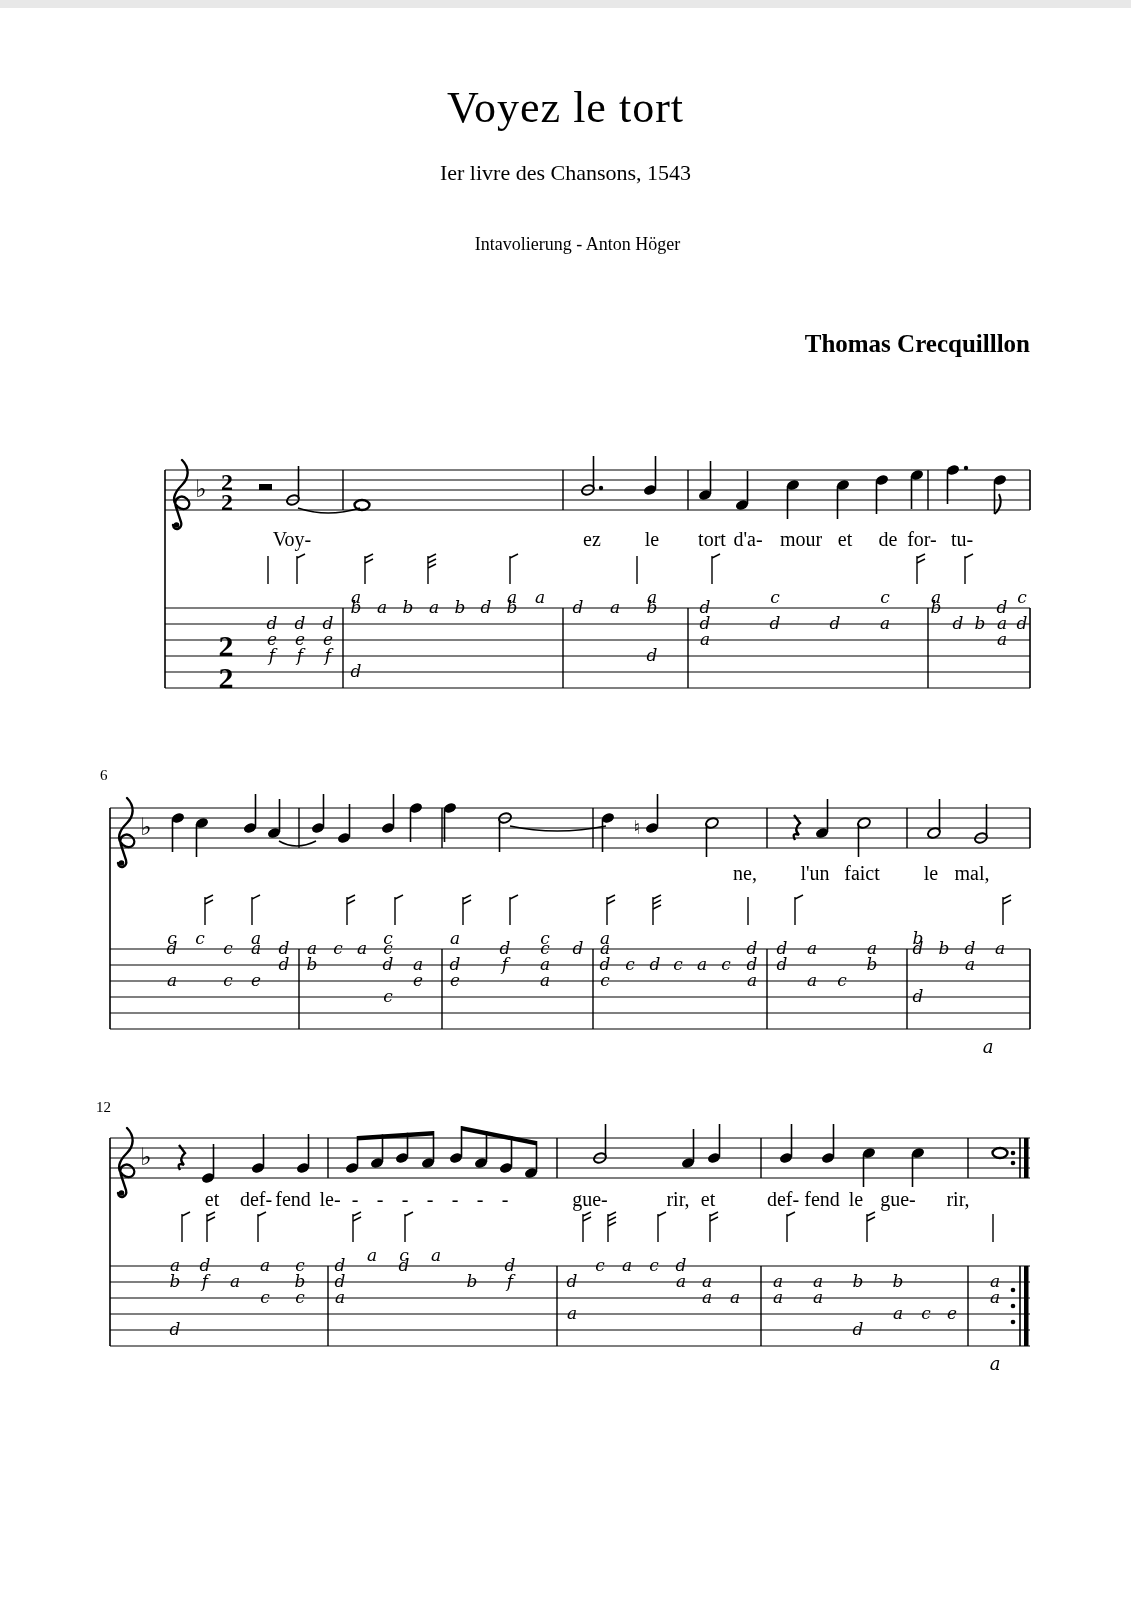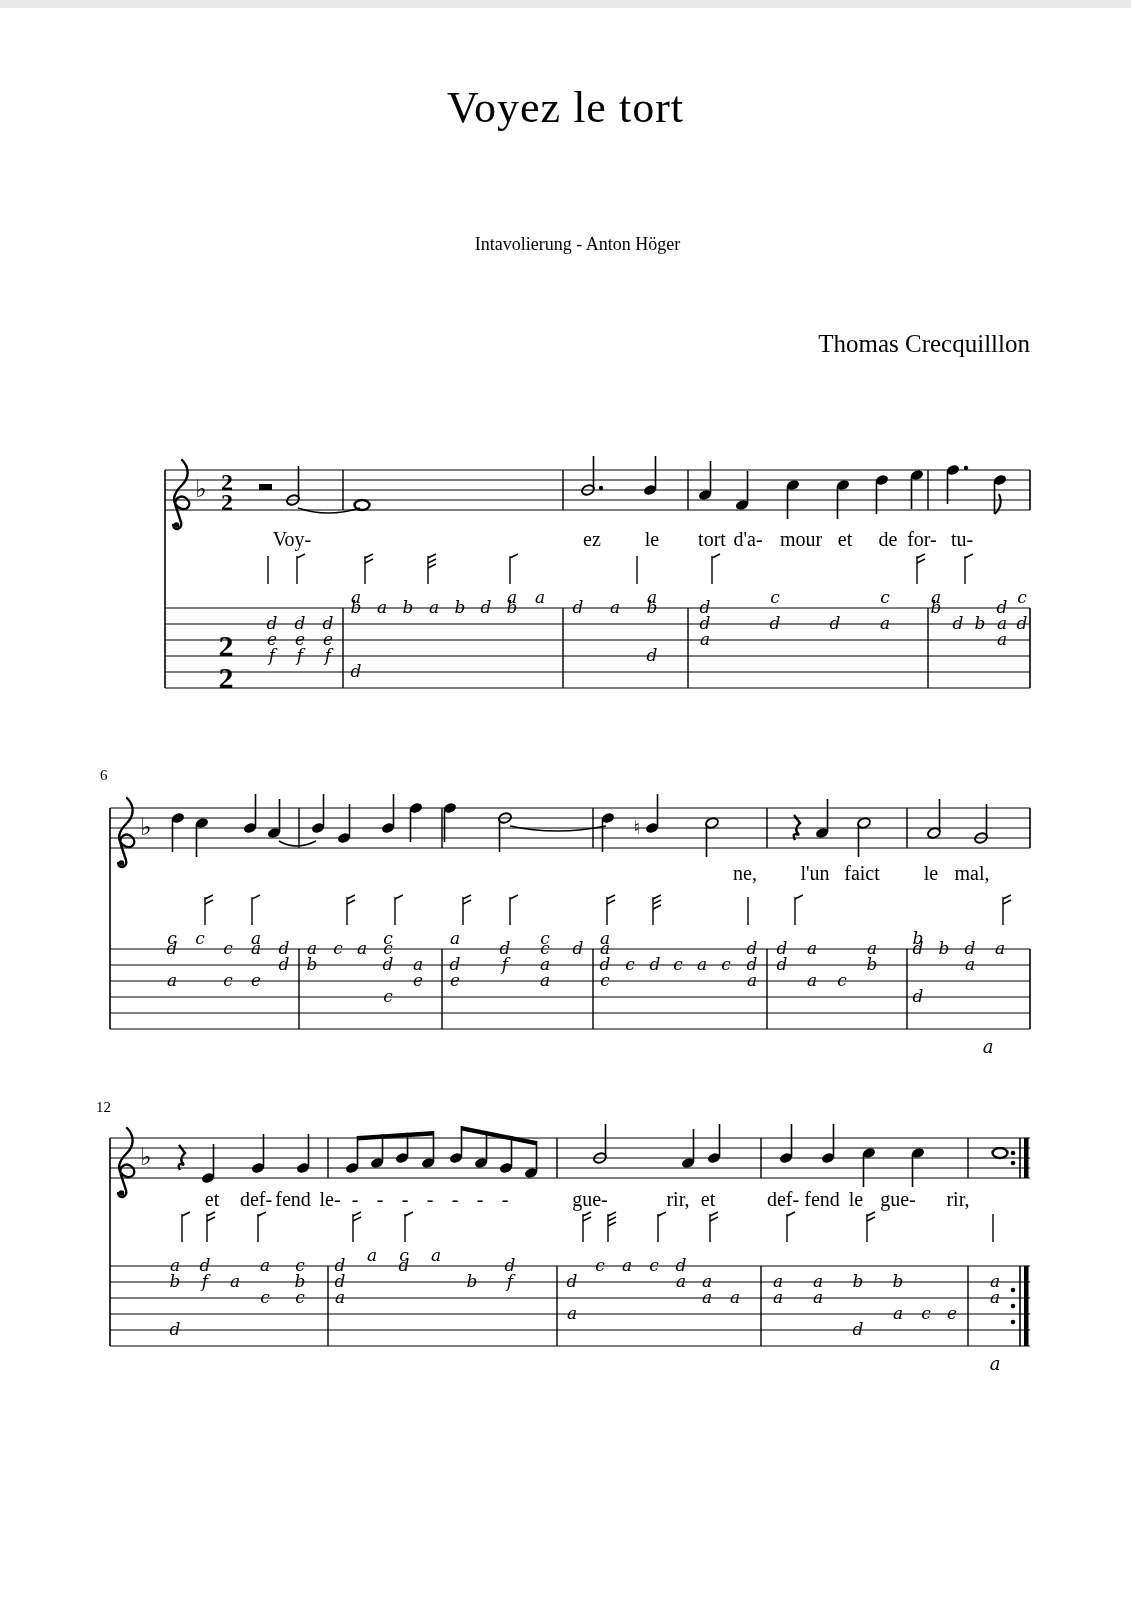--- a/index.html
+++ b/index.html
@@ -6,33 +6,34 @@
   .page{
     position:relative;width:1131px;height:1600px;margin:8px auto;
     background:#ffffff;color:#000;
     font-family:"Liberation Serif","DejaVu Serif",serif;
     overflow:hidden;
   }
   .title{position:absolute;top:74px;left:0;width:100%;text-align:center;
          font-size:44px;letter-spacing:1px;}
   .subtitle{position:absolute;top:152px;left:0;width:100%;text-align:center;font-size:22px;}
   .arranger{position:absolute;top:226px;left:0;width:100%;text-align:center;font-size:18px;padding-left:12px;}
-  .composer{position:absolute;top:322px;right:101px;font-size:25px;font-weight:normal;}
+  .composer{position:absolute;top:322px;right:101px;font-size:25px;font-weight:bold;}
   .footer{position:absolute;top:1515px;left:0;width:100%;height:24px;
           font-family:"Liberation Sans","DejaVu Sans",sans-serif;font-size:14px;}
   .footer .f-left{position:absolute;left:100px;}
   .footer .f-center{position:absolute;left:600px;}
   .footer .f-right{position:absolute;left:1006px;}
   svg text{user-select:none;}
 </style>
 </head>
 <body>
 
 <div class="page">
   <div class="title">Voyez le tort</div>
+  <div class="subtitle">Ier livre des Chansons, 1543</div>
   <div class="arranger">Intavolierung - Anton Höger</div>
   <div class="composer">Thomas Crecquilllon</div>
 
   <svg id="notation" width="1131" height="1600" viewBox="0 0 1131 1600" style="position:absolute;top:0;left:0;" shape-rendering="geometricPrecision">
       <line x1="165" y1="462" x2="165" y2="680" stroke="#000000" stroke-width="1.6"></line>
       <line x1="165" y1="462" x2="1030" y2="462" stroke="#000000" stroke-width="1.2"></line>
       <line x1="165" y1="472" x2="1030" y2="472" stroke="#000000" stroke-width="1.2"></line>
       <line x1="165" y1="482" x2="1030" y2="482" stroke="#000000" stroke-width="1.2"></line>
       <line x1="165" y1="492" x2="1030" y2="492" stroke="#000000" stroke-width="1.2"></line>
       <line x1="165" y1="502" x2="1030" y2="502" stroke="#000000" stroke-width="1.2"></line>

